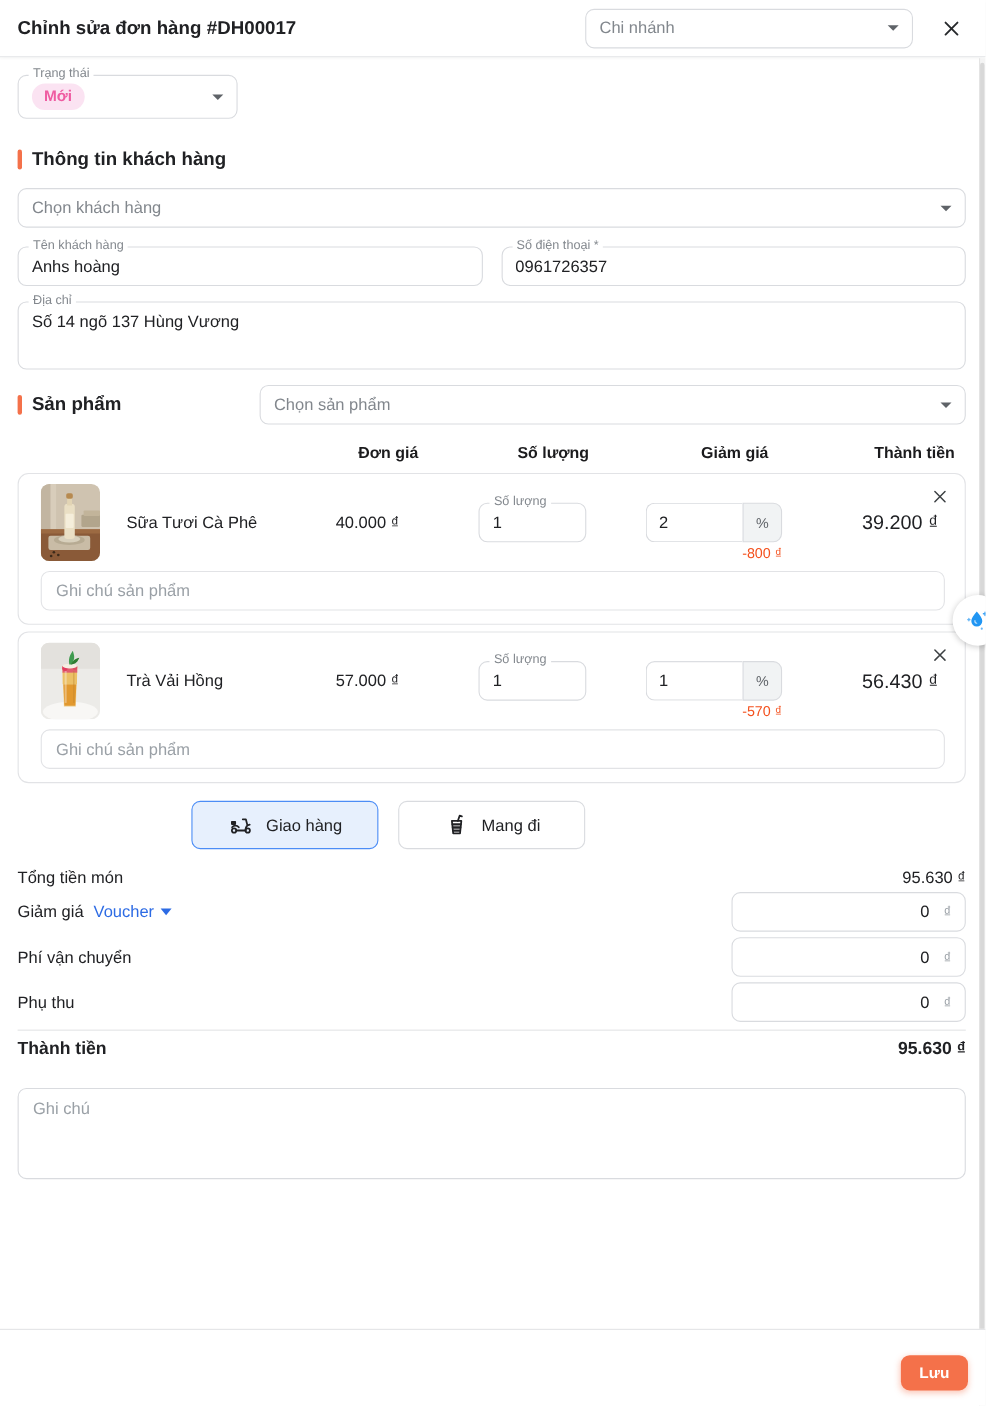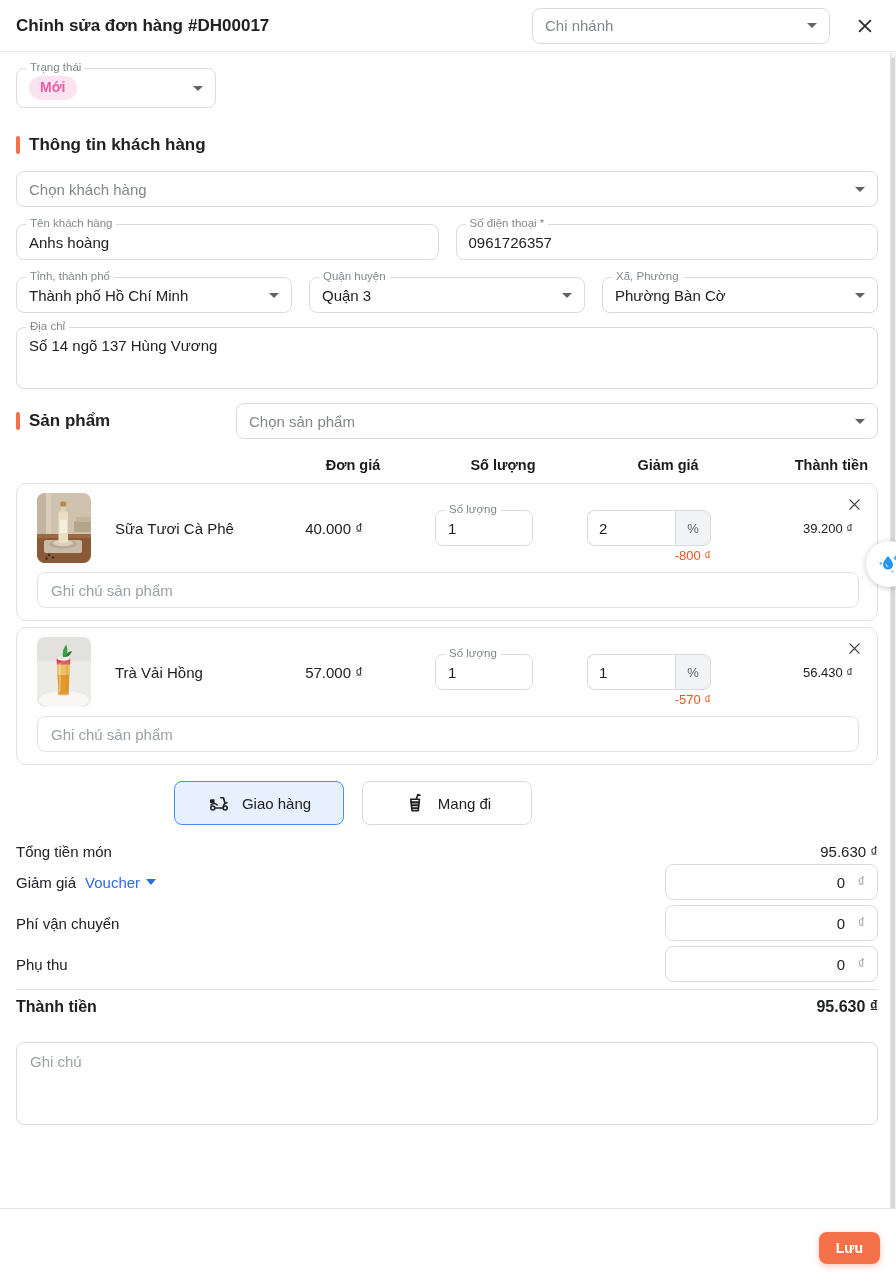--- a/index.html
+++ b/index.html
@@ -65,21 +65,21 @@
   .qfield { width:98px; height:36px; }
   .pcol-disc { width:180px; align-self:stretch; display:flex; align-items:center;
                justify-content:center; position:relative; }
   .dgroup { display:flex; width:124px; }
   .dgroup input { width:88px; height:36px; border:1px solid #d9dbdf; border-right:none;
                   border-radius:8px 0 0 8px; padding:0 11px; font-size:15px; outline:0;
                   font-family:inherit; color:#202124; }
   .pct { width:36px; height:36px; border:1px solid #d9dbdf; border-radius:0 8px 8px 0;
          background:#f1f3f4; color:#5f6368; font-size:13px; cursor:pointer; font-family:inherit; }
   .dneg { position:absolute; right:28px; top:56px; font-size:13px; color:#f4511e; }
-  .pcol-total { width:120px; text-align:right; padding-right:6px; font-size:13px; }
+  .pcol-total { width:120px; text-align:right; padding-right:6px; font-size:18px; }
   .card-close { position:absolute; top:9px; right:11px; background:none; border:0;
                 padding:3px; cursor:pointer; line-height:0; }
   .note { width:100%; height:36px; border:1px solid #e2e3e6; border-radius:8px;
           margin-top:8px; padding:0 13px; font-size:15px; font-family:inherit;
           color:#202124; outline:0; }
   .note::placeholder, .txt::placeholder, .bignote::placeholder { color:#9aa0a6; }
   
   .mt40 { margin-top:40px; }
   .opts { display:flex; margin-top:16px; padding-left:158px; gap:26px; }
   .opt { height:44px; width:170px; display:flex; align-items:center; justify-content:center;
@@ -168,37 +168,20 @@
     <div class="ofield">
       <span class="olabel">Tên khách hàng</span>
       <input class="txt" value="Anhs hoàng" style="">
     </div>
     <div class="ofield">
       <span class="olabel">Số điện thoại *</span>
       <input class="txt" value="0961726357" style="">
     </div>
   </div>
 
-  <div class="frow">
-    <div class="ofield selfield">
-      <span class="olabel">Tỉnh, thành phố</span>
-      <span class="val">Thành phố Hồ Chí Minh</span>
-      <span class="caret"></span>
-    </div>
-    <div class="ofield selfield">
-      <span class="olabel">Quận huyện</span>
-      <span class="val">Quận 3</span>
-      <span class="caret"></span>
-    </div>
-    <div class="ofield selfield">
-      <span class="olabel">Xã, Phường</span>
-      <span class="val">Phường Bàn Cờ</span>
-      <span class="caret"></span>
-    </div>
-  </div>
 
   <div class="ofield addr">
     <span class="olabel">Địa chỉ</span>
     <textarea class="txt" style="">Số 14 ngõ 137 Hùng Vương</textarea>
   </div>
 
   
   <div class="prodrow">
     <div class="sec">
       <span class="bar"></span>

